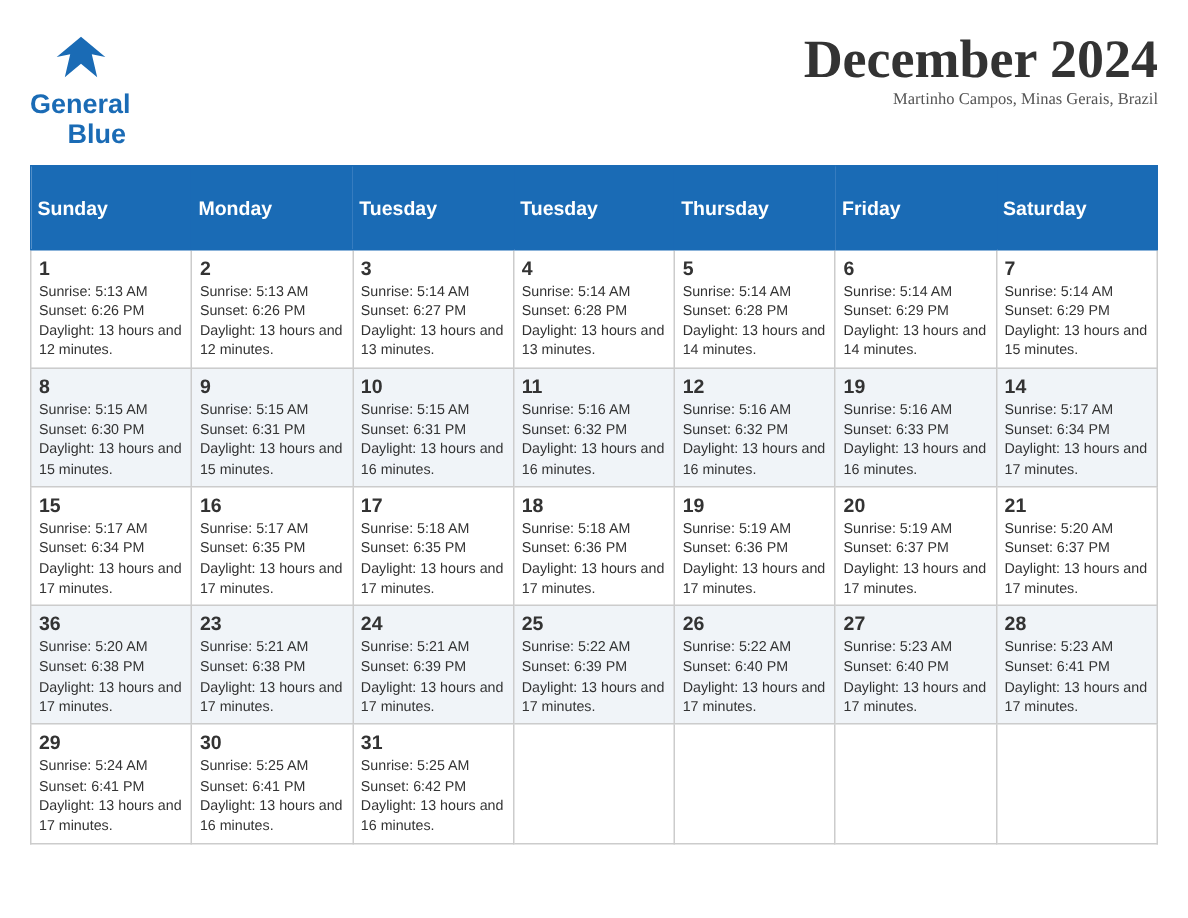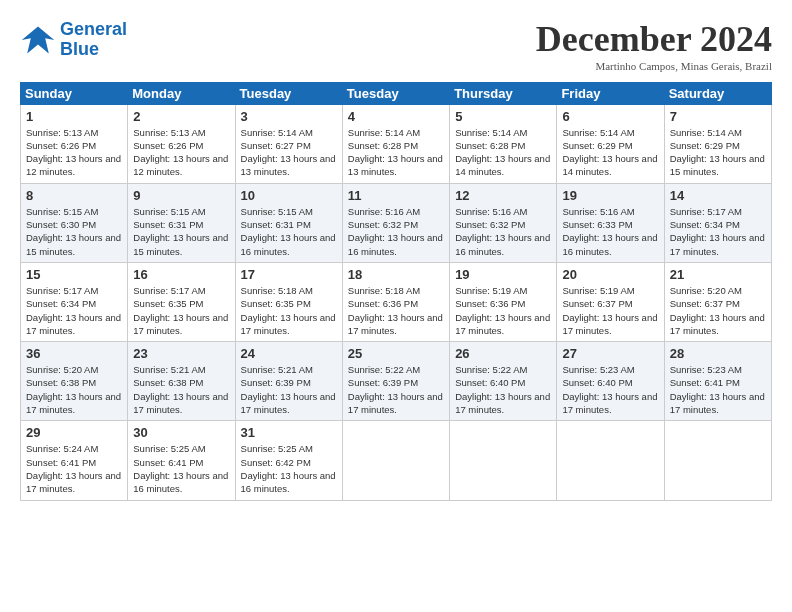--- a/index.html
+++ b/index.html
@@ -13,20 +13,21 @@
     .header {
       display: flex;
       justify-content: space-between;
       align-items: flex-start;
       margin-bottom: 10px;
     }
     .logo {
       display: flex;
       align-items: center;
       gap: 4px;
+      flex-direction: column;
     }
     .logo-text {
       font-size: 18px;
       font-weight: bold;
       color: #333;
       line-height: 1.1;
     }
     .logo-text span {
       color: #1a6bb5;
     }
@@ -50,21 +51,21 @@
     }
     .calendar {
       width: 100%;
       border-collapse: collapse;
     }
     .calendar th {
       background: #1a6bb5;
       color: #fff;
       font-size: 13px;
       font-weight: bold;
-      padding: 3px 4px;
+      padding: 20px 4px;
       text-align: left;
       border: 1px solid #1a6bb5;
     }
     .calendar td {
       border: 1px solid #ccc;
       vertical-align: top;
       padding: 4px 5px;
       width: 107px;
       min-height: 80px;
       background: #fff;
@@ -92,21 +93,21 @@
 </head>
 <body>
 
 <div class="header">
   <div class="logo">
     <svg class="logo-bird" viewBox="0 0 40 40">
       <polygon points="20,5 38,20 28,18 32,35 20,25 8,35 12,18 2,20" fill="#1a6bb5"></polygon>
     </svg>
     <div class="logo-text">
       <div><span>General</span></div>
-      <div style="color:#1a6bb5;">Blue</div>
+      <div style="color:#1a6bb5;margin-left:25px;">Blue</div>
     </div>
   </div>
   <div class="title-block">
     <div class="month-title">December 2024</div>
     <div class="location-title">Martinho Campos, Minas Gerais, Brazil</div>
   </div>
 </div>
 
 <table class="calendar">
   <thead>

